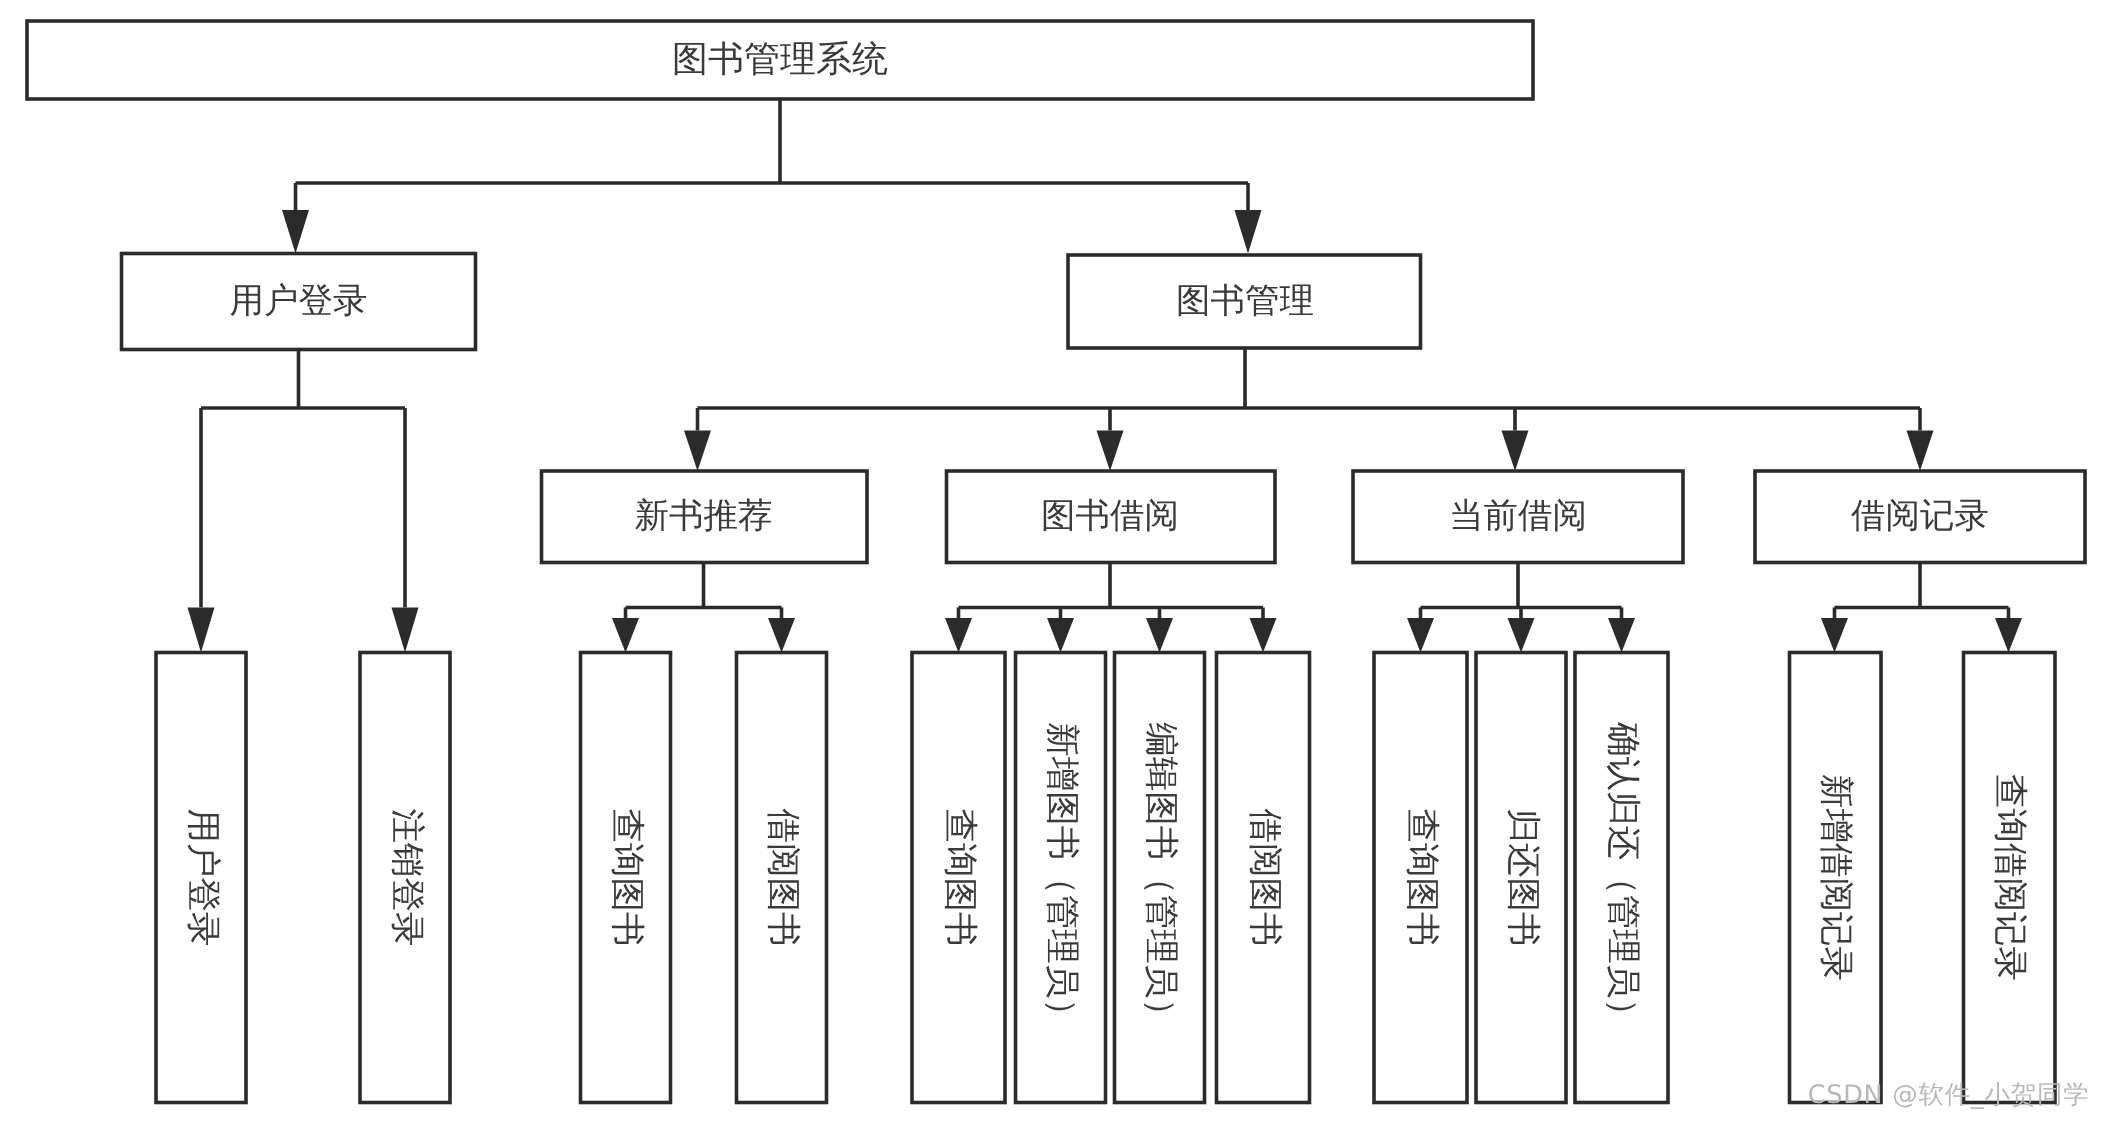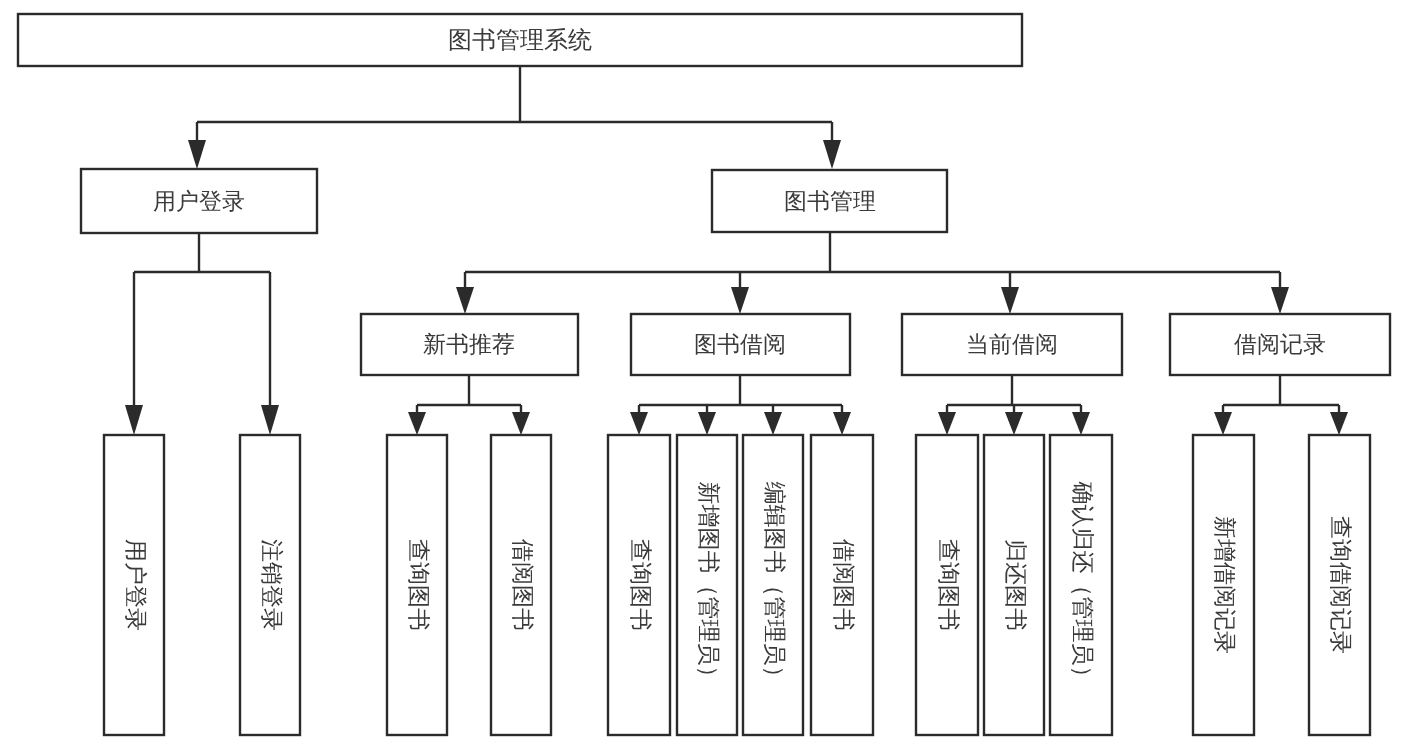--- a/index.html
+++ b/index.html
@@ -230,13 +230,14 @@
       <rect class="node-box" x="1193" y="435" width="61" height="300"></rect>
       <text class="node-label label-v" x="1223" y="585" transform="rotate(90 1223 585)">新增借阅记录</text>
     </g>
     <g>
       <rect class="node-box" x="1309" y="435" width="61" height="300"></rect>
       <text class="node-label label-v" x="1339" y="585" transform="rotate(90 1339 585)">查询借阅记录</text>
     </g>
 
   </svg>
 
+  <div class="watermark">CSDN @软件_小贺同学</div>
 </div>
 
 </body></html>

